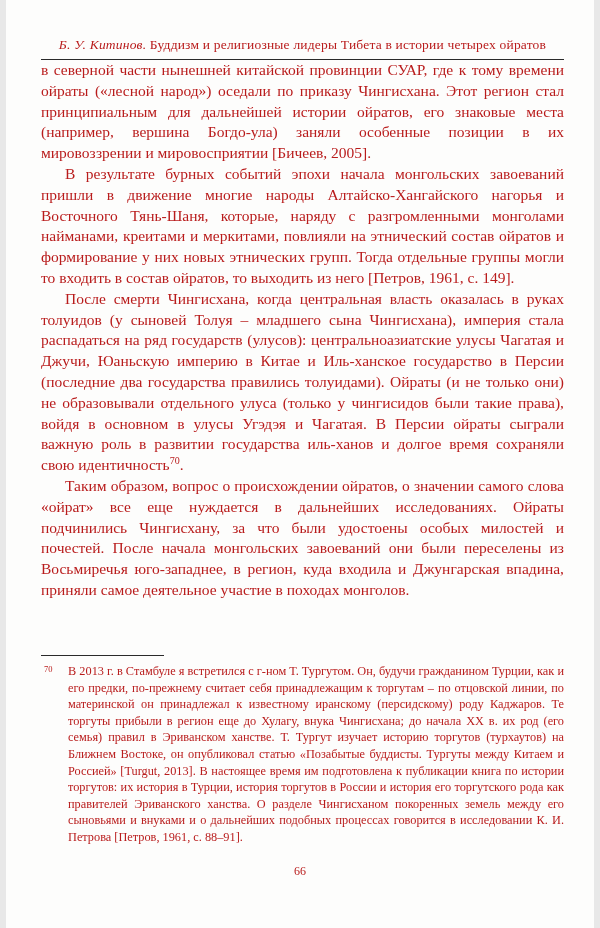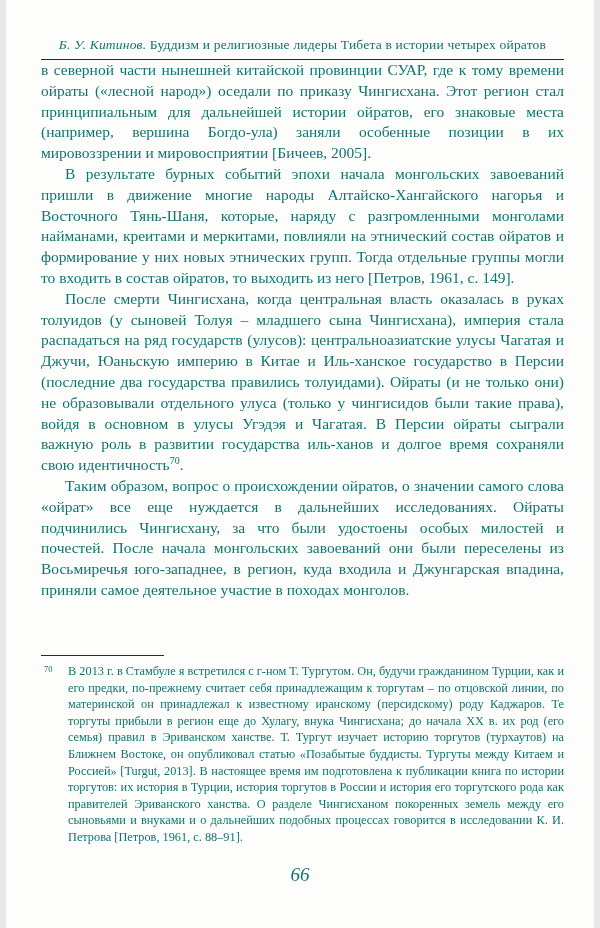--- a/index.html
+++ b/index.html
@@ -6,21 +6,21 @@
     margin: 0;
     padding: 0;
     background: #e8e8e8;
   }
   .page {
     position: relative;
     width: 588px;
     height: 928px;
     margin: 0 auto;
     background: #fdfdfc;
-    color: #0f766e;
+    color: #b91c1c;
     font-family: "Liberation Serif", "DejaVu Serif", serif;
     box-sizing: border-box;
     padding: 36px 30px 0 35px;
     overflow: hidden;
   }
   .running-header {
     text-align: center;
     font-size: 13.5px;
     line-height: 17px;
     letter-spacing: 0.2px;
@@ -75,22 +75,21 @@
     left: 3px;
     top: -2px;
     font-size: 8.5px;
   }
   .page-number {
     position: absolute;
     top: 864px;
     left: 0;
     width: 100%;
     text-align: center;
-    font-size: 19px;
-    font-style: italic;
+    font-size: 12px;
   }
 </style>
 </head>
 <body>
 
 <div class="page">
 
   <div class="running-header"><span class="author">Б. У. Китинов.</span> <span>Буддизм и религиозные лидеры Тибета в истории четырех ойратов</span></div>
 
   <div class="header-rule"></div>

